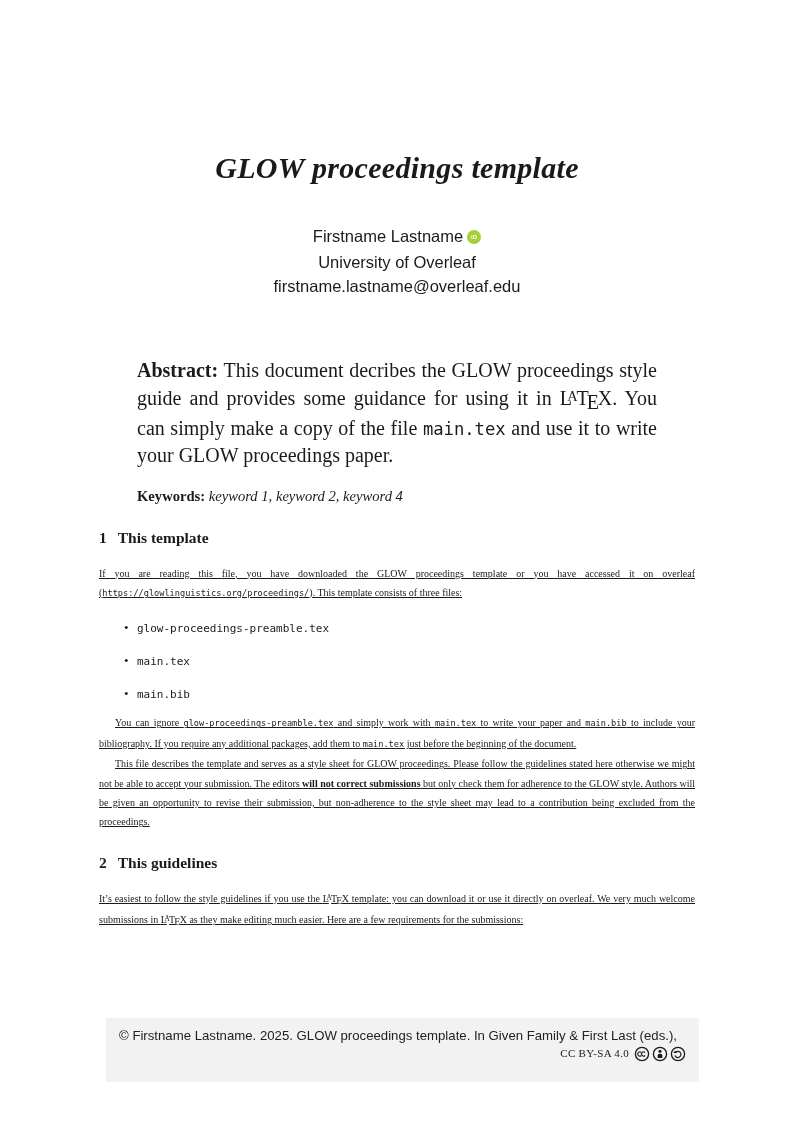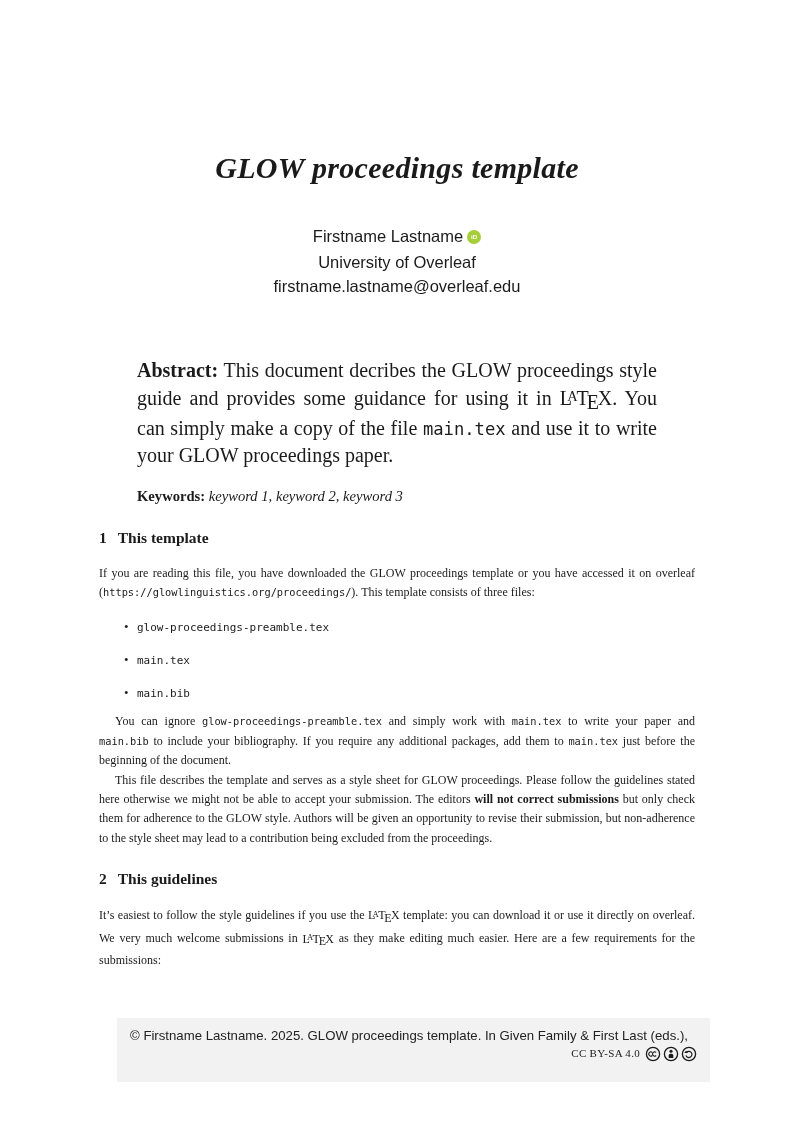--- a/index.html
+++ b/index.html
@@ -53,22 +53,23 @@
     margin:22px 0 0 0;
     font-family:Liberation Serif, serif;
     font-size:15.5px; line-height:18px;
     font-weight:700;
     color:#1b1b1b;
   }
   .sec-num { margin-right:11px; }
   
   .body-par {
     margin:17px 0 0 0;
-    font-size:12px; line-height:19.4px;
+    font-size:10px; line-height:19.4px;
     text-align:justify;
+    text-decoration:underline;
   }
   .body-par.tight { margin-top:10px; }
   .body-par.follow { margin-top:0; }
   .body-par.indent { text-indent:16px; }
   
   .file-list {
     list-style:none;
     margin:16px 0 0 0; padding:0;
     font-family:"DejaVu Sans Mono", monospace;
     font-size:12.8px; line-height:17px;
@@ -81,21 +82,21 @@
     font-family:"Liberation Serif", serif;
     font-size:13px;
   }
   
   .lx { white-space:nowrap; }
   .lx-a { display:inline-block; font-size:0.72em; vertical-align:0.26em; margin-left:-0.33em; margin-right:-0.08em; }
   .lx-e { display:inline-block; vertical-align:-0.21em; margin-left:-0.1em; margin-right:-0.06em; }
   
   .footer-box {
     position:absolute;
-    left:117px; top:1018px;
+    left:106px; top:1018px;
     width:593px; height:64px;
     box-sizing:border-box;
     padding:8px 13px 0 13px;
     font-family:"Liberation Sans", sans-serif;
     font-size:13.2px; line-height:19px;
     color:#222222;
   }
   .footer-line { text-align:left; }
   .license-row {
     display:flex; justify-content:flex-end; align-items:center;
@@ -120,21 +121,21 @@
         <circle cx="8" cy="8" r="8" fill="#a6ce39"></circle>
         <text x="8" y="10.8" text-anchor="middle" font-size="7" font-weight="bold" fill="#ffffff" font-family="Liberation Sans, sans-serif">iD</text>
       </svg></span>
     </div>
     <div>University of Overleaf</div>
     <div>firstname.lastname@overleaf.edu</div>
   </div>
 
   <p class="abstract"><span class="lbl-bold">Abstract:</span><span><span> This document decribes the GLOW proceedings style guide and provides some guidance for using it in </span><span class="lx">L<span class="lx-a">A</span>T<span class="lx-e">E</span>X</span><span>. You can simply make a copy of the file </span><span class="seg-code">main.tex</span><span> and use it to write your GLOW proceedings paper.</span></span></p>
 
-  <p class="keywords"><span class="lbl-bold">Keywords:</span><span><span> </span><span class="seg-italic">keyword 1, keyword 2, keyword 3</span></span></p>
+  <p class="keywords"><span class="lbl-bold">Keywords:</span><span><span> </span><span class="seg-italic">keyword 1, keyword 2, keyword 4</span></span></p>
 
   <h2 class="section-heading"><span class="sec-num">1</span><span>This template</span></h2>
 
   <p class="body-par"><span>If you are reading this file, you have downloaded the GLOW proceedings template or you have accessed it on overleaf (</span><span class="seg-code">https://glowlinguistics.org/proceedings/</span><span>). This template consists of three files:</span></p>
 
   <ul class="file-list">
     <li><span class="seg-code">glow-proceedings-preamble.tex</span></li>
     <li><span class="seg-code">main.tex</span></li>
     <li><span class="seg-code">main.bib</span></li>
   </ul>

